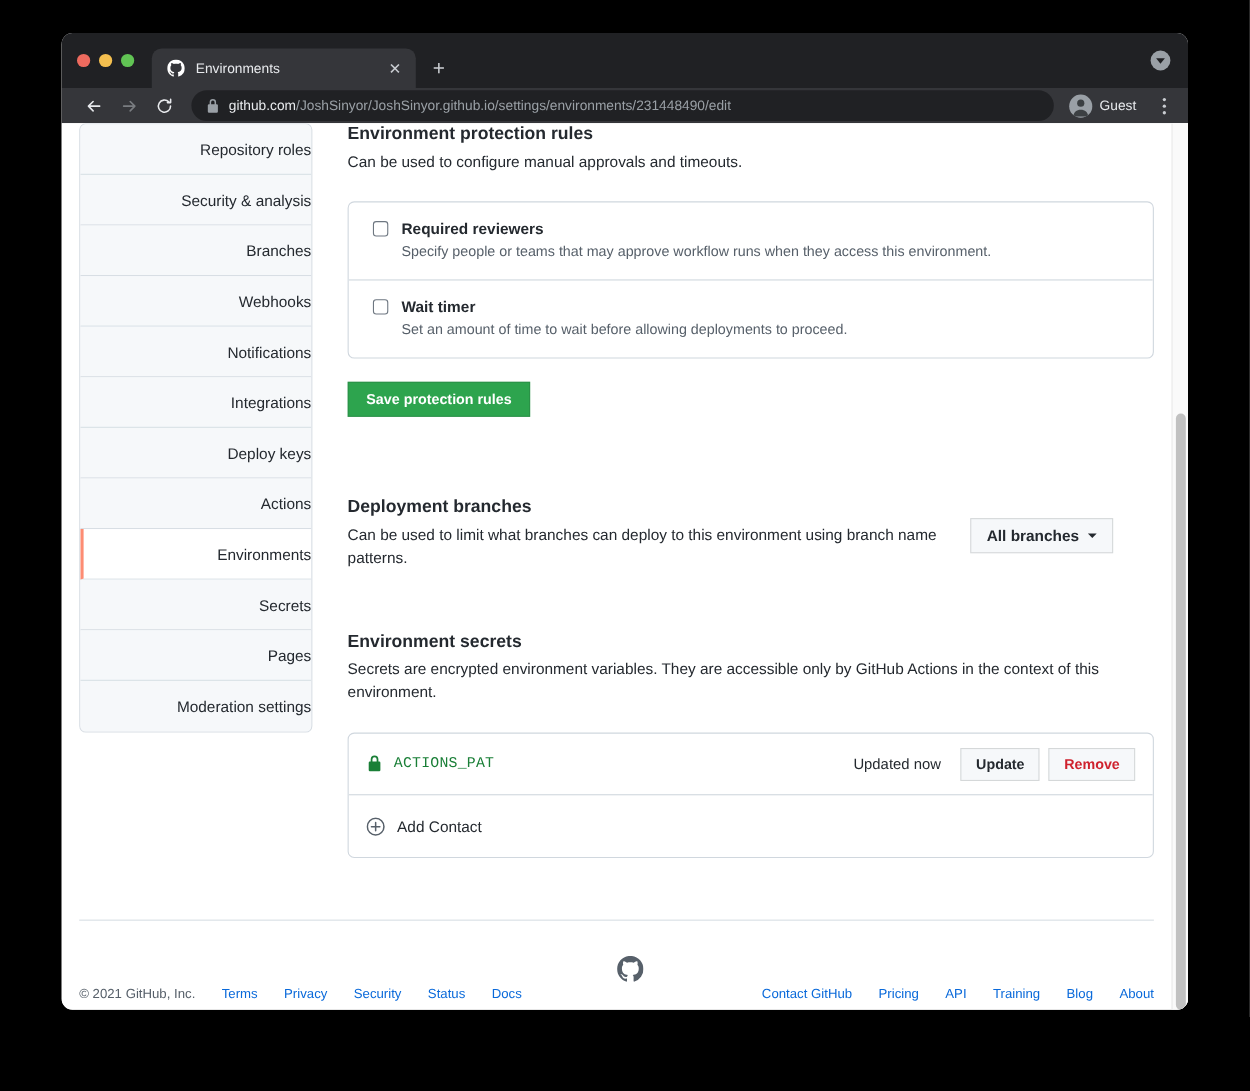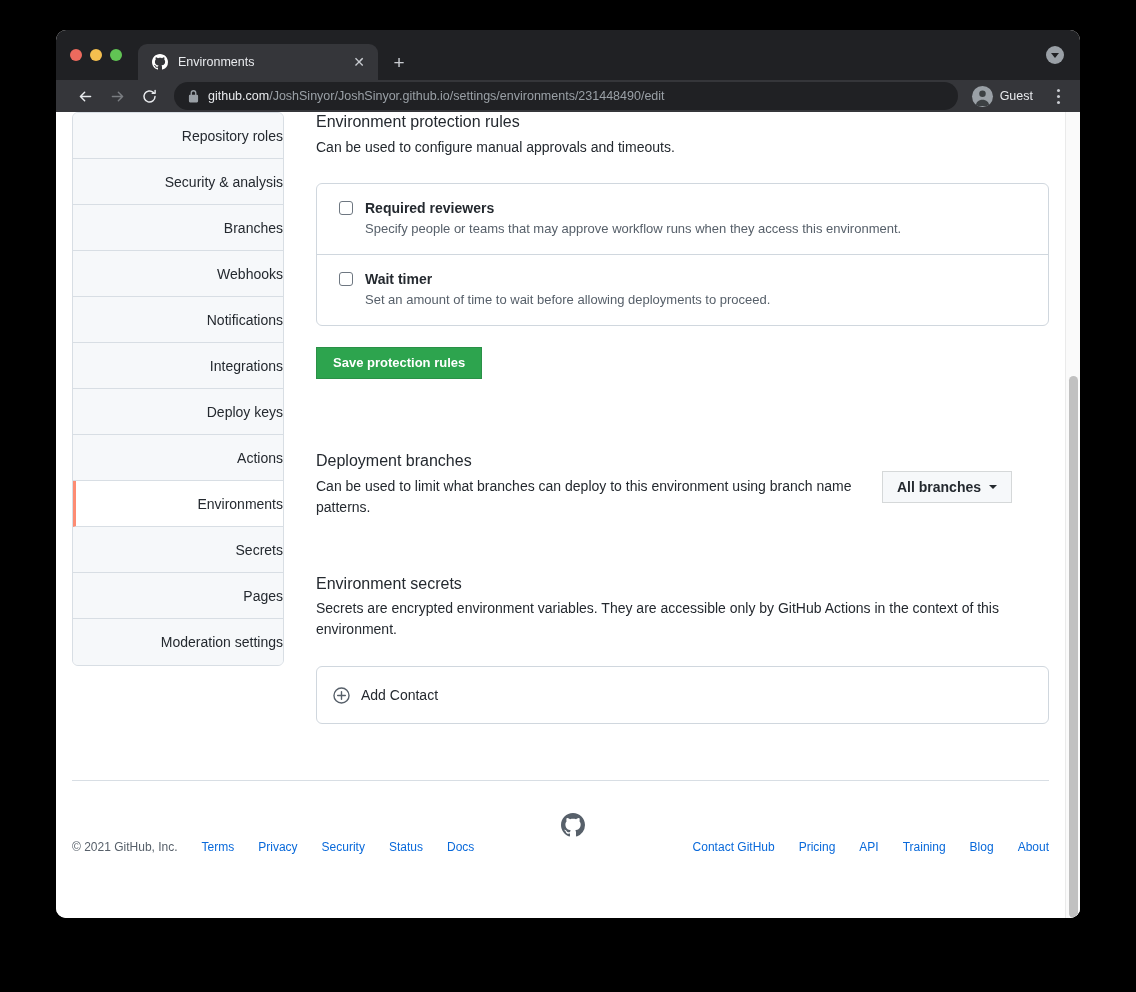--- a/index.html
+++ b/index.html
@@ -207,21 +207,21 @@
   
   .main {
     flex: 1;
     margin-left: 32px;
     padding-top: 92px;
     min-width: 0;
   }
 
   .section-title {
     font-size: 16px;
-    font-weight: 400;
+    font-weight: 700;
     color: #24292f;
     line-height: 1.3;
   }
   .section-desc {
     font-size: 14px;
     color: #24292f;
     line-height: 1.5;
     margin-top: 4px;
   }
 
@@ -515,20 +515,35 @@
                   <span class="caret"></span>
                 </button>
               </div>
             </div>
 
             <div class="secrets-block">
               <h2 class="section-title">Environment secrets</h2>
               <p class="section-desc">Secrets are encrypted environment variables. They are accessible only by GitHub Actions in the context of this environment.</p>
 
               <div class="secrets-card">
+                <div class="secret-row">
+                  <div class="secret-name">
+                    <svg width="15" height="17" viewBox="0 0 14 16">
+                      <path fill="#1a7f37" d="M7 0.8a3.3 3.3 0 0 0-3.3 3.3V6H3a1 1 0 0 0-1 1v6.2a1 1 0 0 0
+                        1 1h8a1 1 0 0 0 1-1V7a1 1 0 0 0-1-1h-0.7V4.1A3.3 3.3 0 0 0 7 0.8Zm0 1.5a1.8
+                        1.8 0 0 1 1.8 1.8V6H5.2V4.1A1.8 1.8 0 0 1 7 2.3Z"></path>
+                    </svg>
+                    <span class="secret-label">ACTIONS_PAT</span>
+                  </div>
+                  <span class="secret-meta">Updated now</span>
+                  <div class="secret-actions">
+                    <button class="btn btn-default">Update</button>
+                    <button class="btn btn-default btn-danger-text">Remove</button>
+                  </div>
+                </div>
                 <div class="add-row">
                   <svg width="17" height="17" viewBox="0 0 16 16">
                     <circle cx="8" cy="8" r="7.1" fill="none" stroke="#57606a" stroke-width="1.3"></circle>
                     <path d="M8 4.4v7.2M4.4 8h7.2" stroke="#57606a" stroke-width="1.3" stroke-linecap="round"></path>
                   </svg>
                   <span class="add-label">Add Contact</span>
                 </div>
               </div>
             </div>
 

